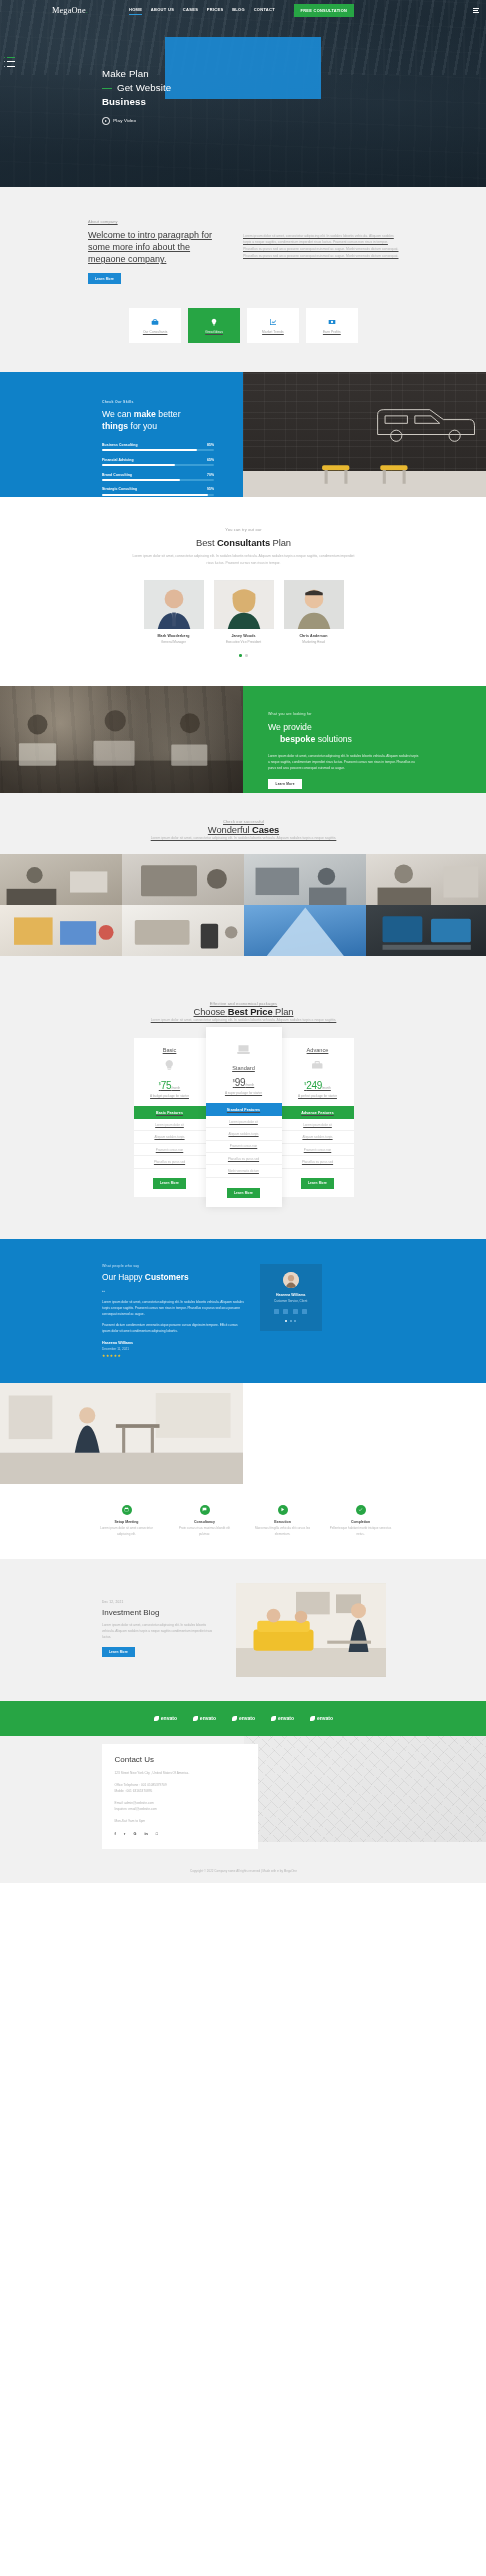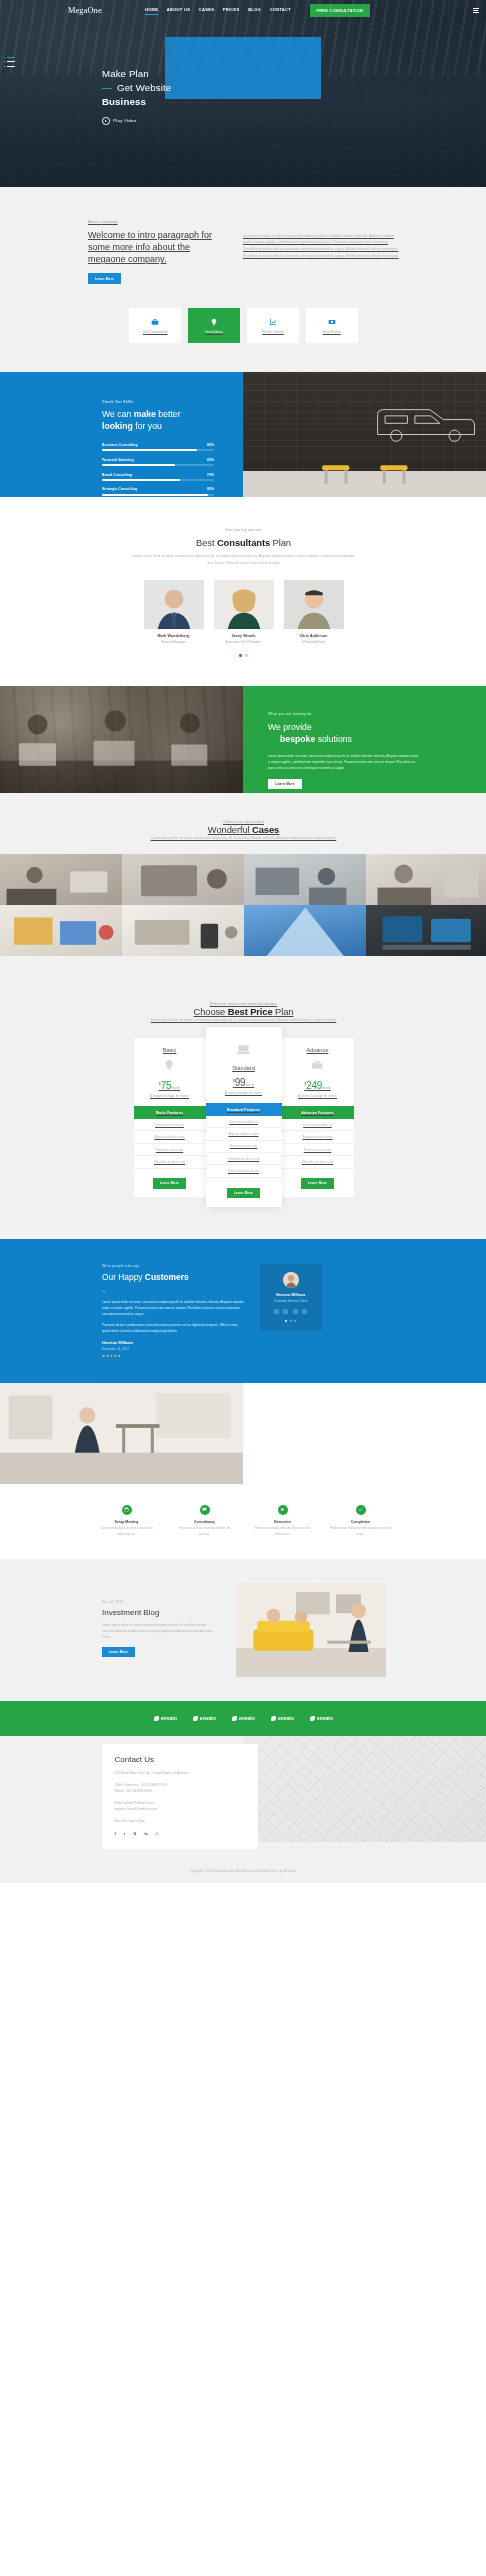--- a/index.html
+++ b/index.html
@@ -39,21 +39,21 @@
   }
   .hero-panel {
     position:absolute; left:165px; top:37px; width:156px; height:62px;
     background:#1b89d3; opacity:.92;
   }
   .topbar {
     position:absolute; left:0; right:0; top:0; height:21px;
     display:flex; align-items:center; z-index:30;
   }
   .brand {
-    margin-left:68px; color:#fff; font-size:8.4px; letter-spacing:0.1px;
+    margin-left:52px; color:#fff; font-size:8.4px; letter-spacing:0.1px;
     font-family:"Liberation Serif", serif;
   }
   .brand .dot { color:#2aa54a; }
   .nav { display:flex; align-items:center; gap:8.7px; margin-left:borrow; margin-left:41px; }
   .nav a {
     color:#ffffff; font-size:4px; letter-spacing:0.3px; text-decoration:none;
     font-weight:700; padding-bottom:1.9px; position:relative; text-transform:uppercase;
   }
   .nav a.active:after{
     content:""; position:absolute; left:0; right:0; bottom:-0.6px; height:0.9px; background:#2e9bdc;
@@ -391,21 +391,21 @@
         <div class="lbl">Earn Profits</div>
       </div>
     </div>
   </section>
 
   <section class="skills">
     <div class="skills-left">
       <div class="eyebrow">Check Our Skills</div>
       <h2>
         <span>We can </span><b>make</b><span> better</span><br>
-        <b>looking</b><span> for you</span>
+        <b>things</b><span> for you</span>
       </h2>
       <div class="bars">
         <div class="bar-row">
           <div class="bar-top">
               <span>Business Consulting</span>
               <span>85%</span>
             </div>
           <div class="bar-track">
               <div class="bar-fill" style="width:85%"></div>
             </div>

